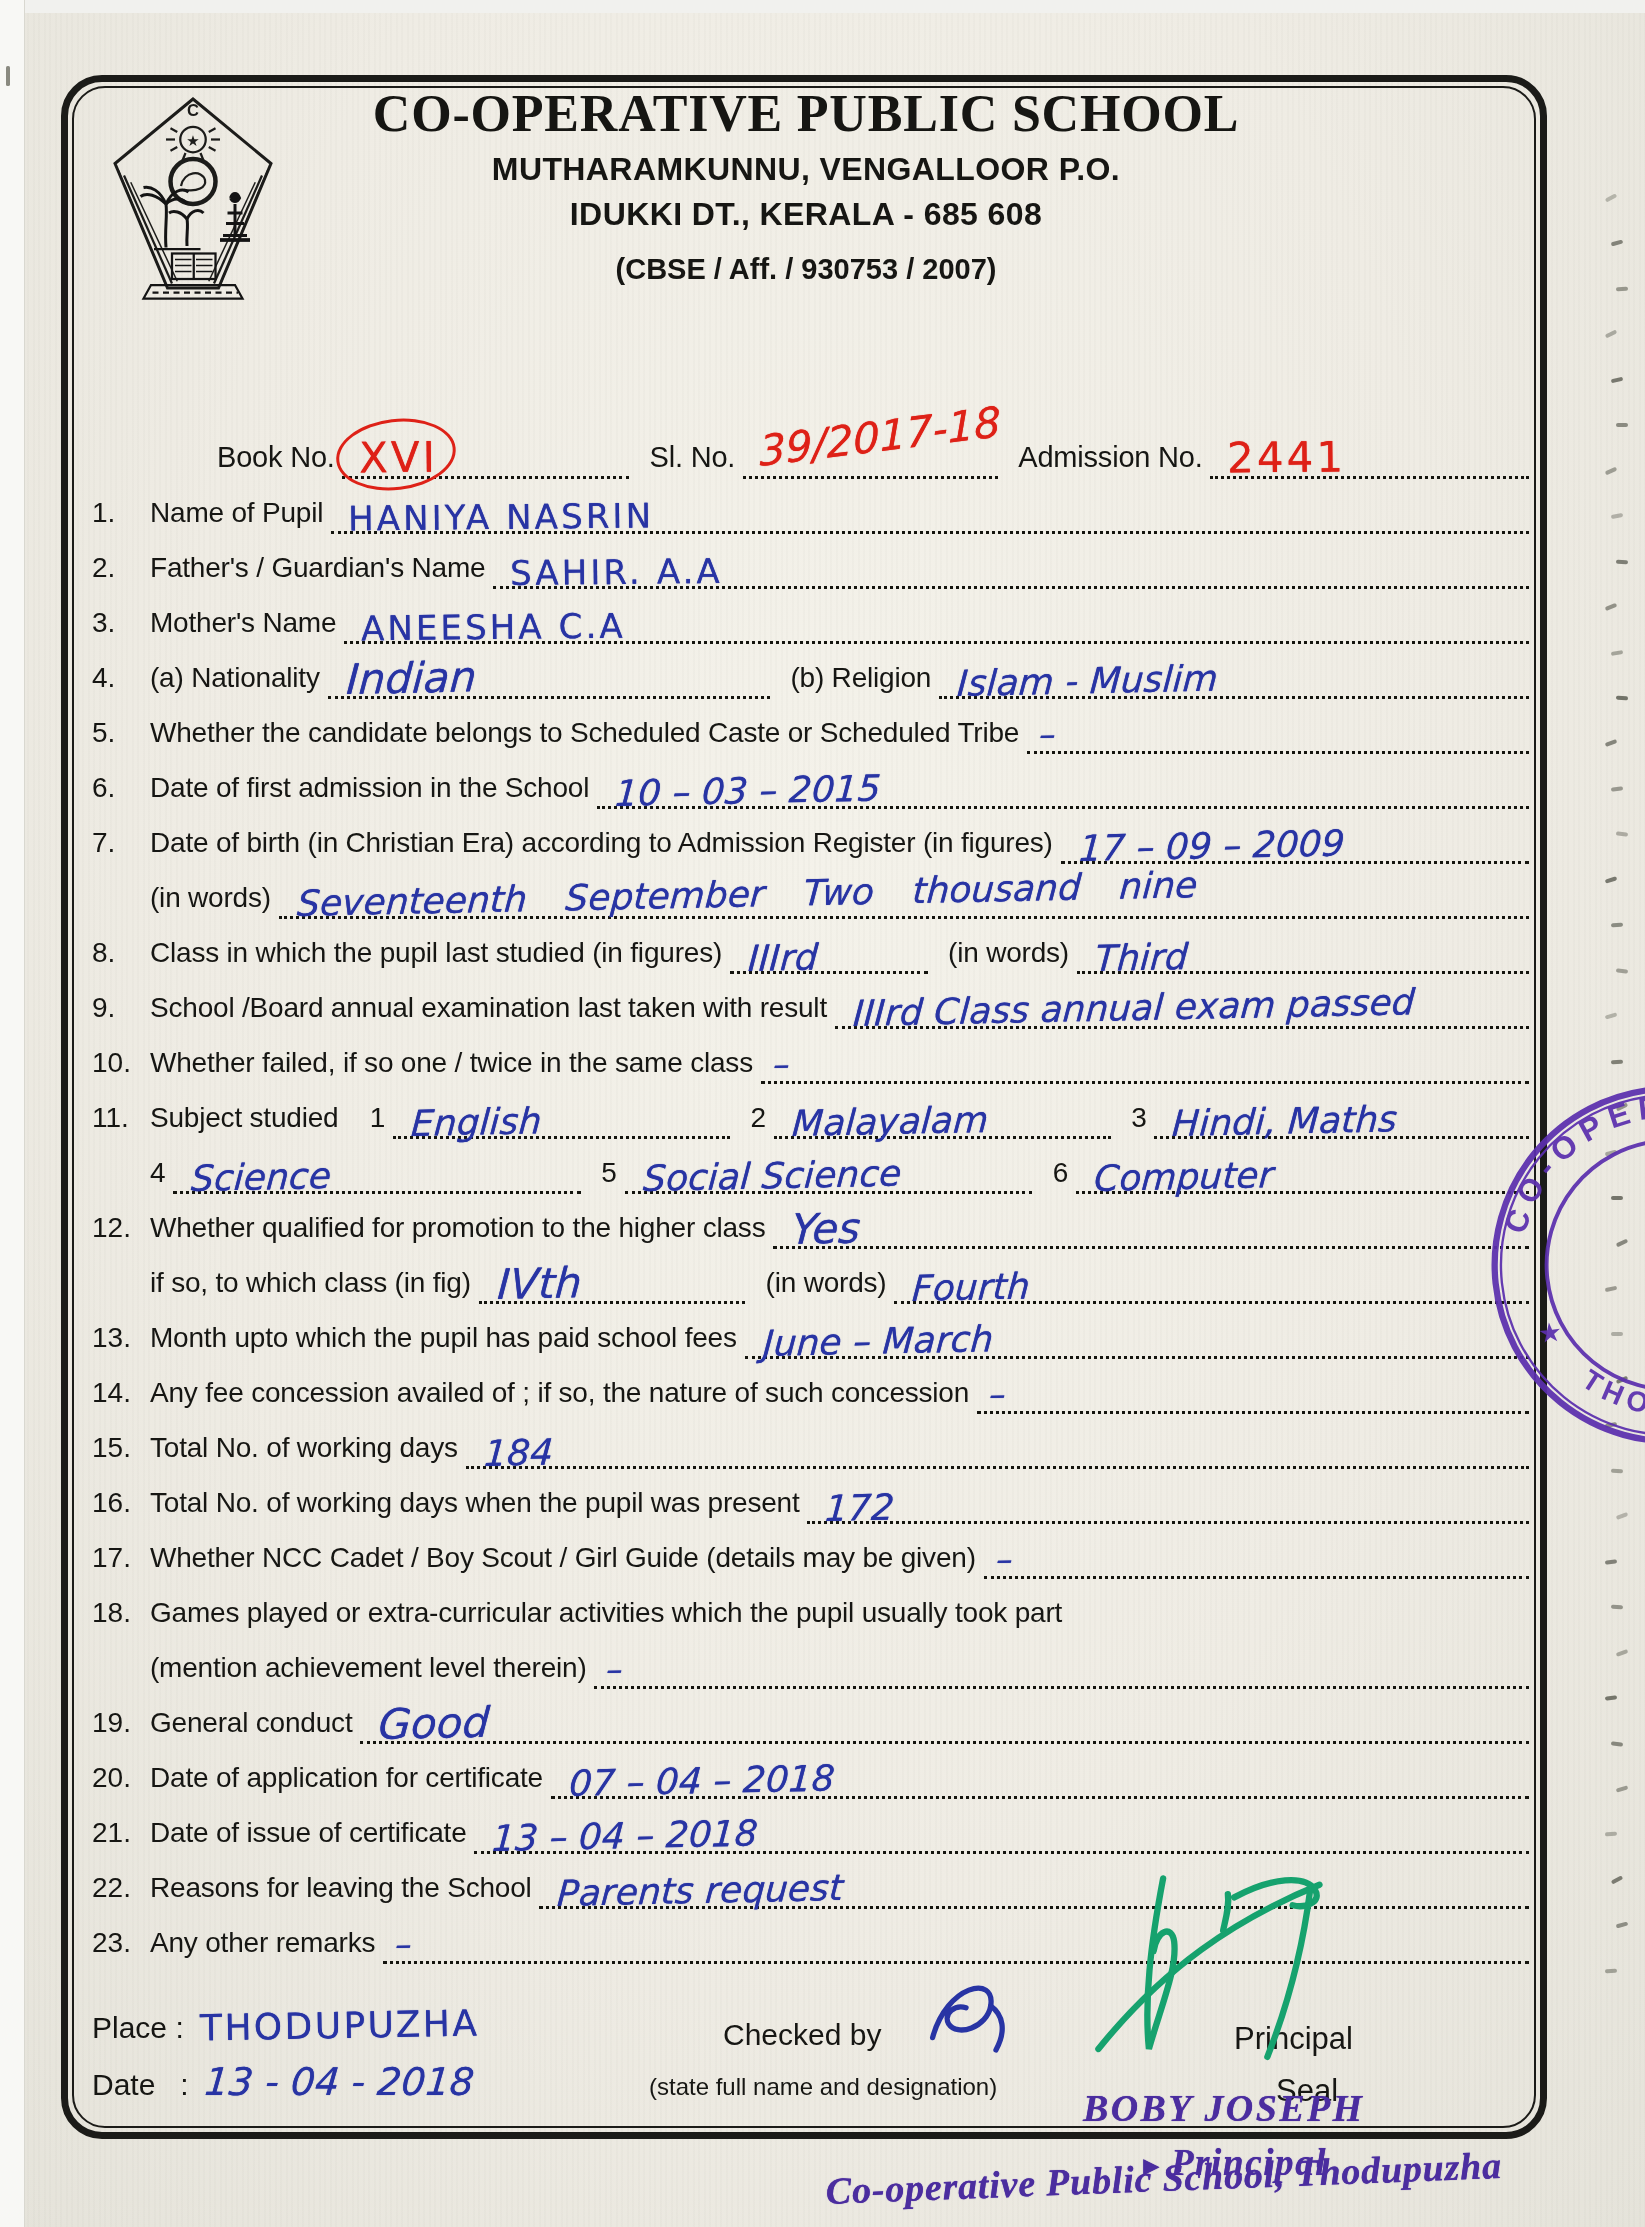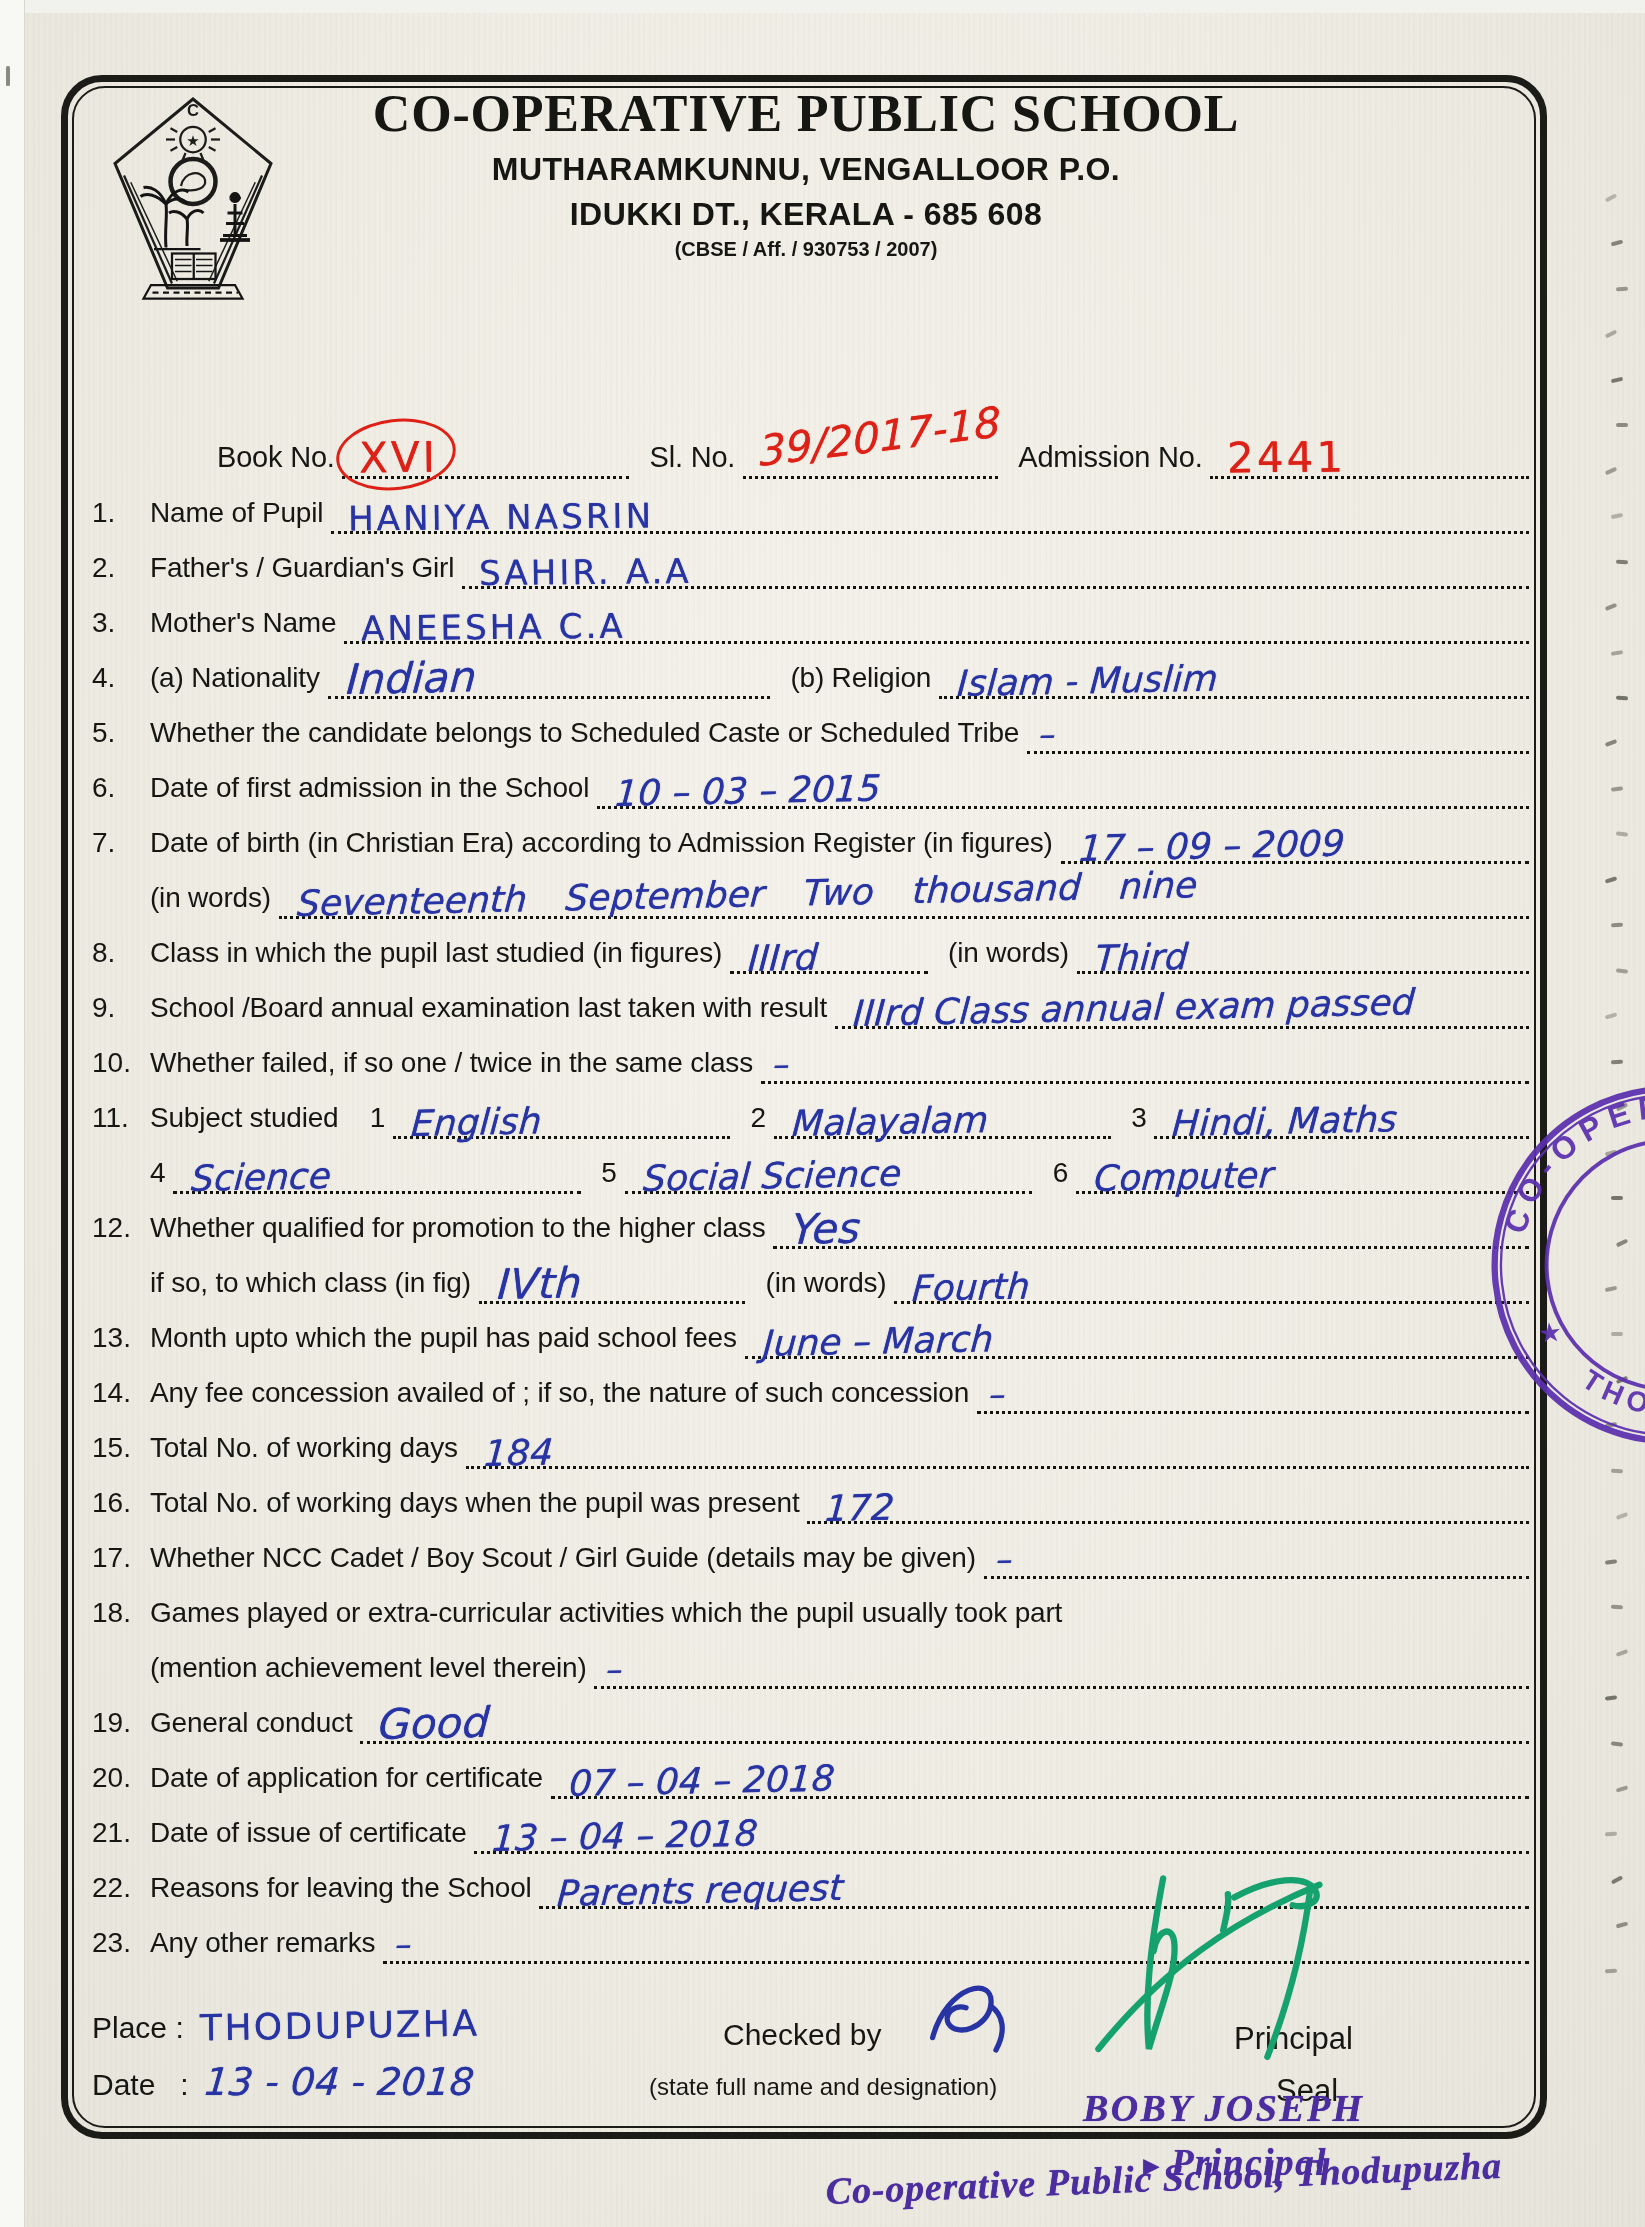--- a/index.html
+++ b/index.html
@@ -11,21 +11,21 @@
   .scan-edge-left{position:absolute;left:0;top:0;bottom:0;width:23.5px;background:#f8f8f5;border-right:1.6px solid #d9d8d0;}
   .scan-edge-top{position:absolute;left:0;top:0;right:0;height:12.5px;background:#f1f1ee;}
   .frame{position:absolute;left:61px;top:75px;width:1472px;height:2050px;
     border:7px solid #1b1b18;border-radius:41px;}
   .frame::before{content:"";position:absolute;inset:3.9px;border:2.4px solid #1b1b18;border-radius:33px;}
   
   .header-block{position:absolute;left:71px;top:88px;width:1470px;text-align:center;z-index:3;}
   .school-name{font-family:"Liberation Serif",serif;font-weight:bold;font-size:52px;letter-spacing:0.8px;line-height:1.0;}
   .addr{font-weight:bold;font-size:32px;margin-top:11px;letter-spacing:0.4px;}
   .addr2{font-weight:bold;font-size:32px;margin-top:7.8px;letter-spacing:0.4px;}
-  .cbse{font-weight:bold;font-size:20px;margin-top:5px;}
+  .cbse{font-weight:bold;font-size:29px;margin-top:20px;}
   .title-box{display:inline-block;margin-top:14px;border:3.9px solid #171714;border-radius:14px;
     padding:6.3px 23.5px 9.4px;font-size:44px;font-weight:bold;letter-spacing:0.8px;word-spacing:33px;background:rgba(255,255,255,.25);}
   .emblem{position:absolute;left:88px;top:88px;width:210px;height:232px;z-index:4;}
   
   .rows{position:absolute;left:92px;top:415px;width:1437px;z-index:3;}
   .row{display:flex;align-items:flex-end;height:55px;position:relative;}
   .row.serial{height:64px;padding-left:67px;justify-content:space-between;}
   .row.serial .lbl{font-size:29px;}
   .num{flex:0 0 58px;font-size:28px;padding-bottom:4.7px;}
   .lbl{font-size:28px;padding:0 7.8px 4.7px 0;white-space:nowrap;letter-spacing:-0.2px;}
@@ -150,21 +150,21 @@
       </div>
       <div class="row">
         <span class="num">1.</span>
         <span class="lbl">Name of Pupil</span>
         <div class="fill" style="flex-grow: 1;">
           <span class="val caps ink-blue">HANIYA NASRIN</span>
         </div>
       </div>
       <div class="row">
         <span class="num">2.</span>
-        <span class="lbl">Father's / Guardian's Girl</span>
+        <span class="lbl">Father's / Guardian's Name</span>
         <div class="fill" style="flex-grow: 1;">
           <span class="val caps ink-blue">SAHIR. A.A</span>
         </div>
       </div>
       <div class="row">
         <span class="num">3.</span>
         <span class="lbl">Mother's Name</span>
         <div class="fill" style="flex-grow: 1;">
           <span class="val caps ink-blue">ANEESHA C.A</span>
         </div>

